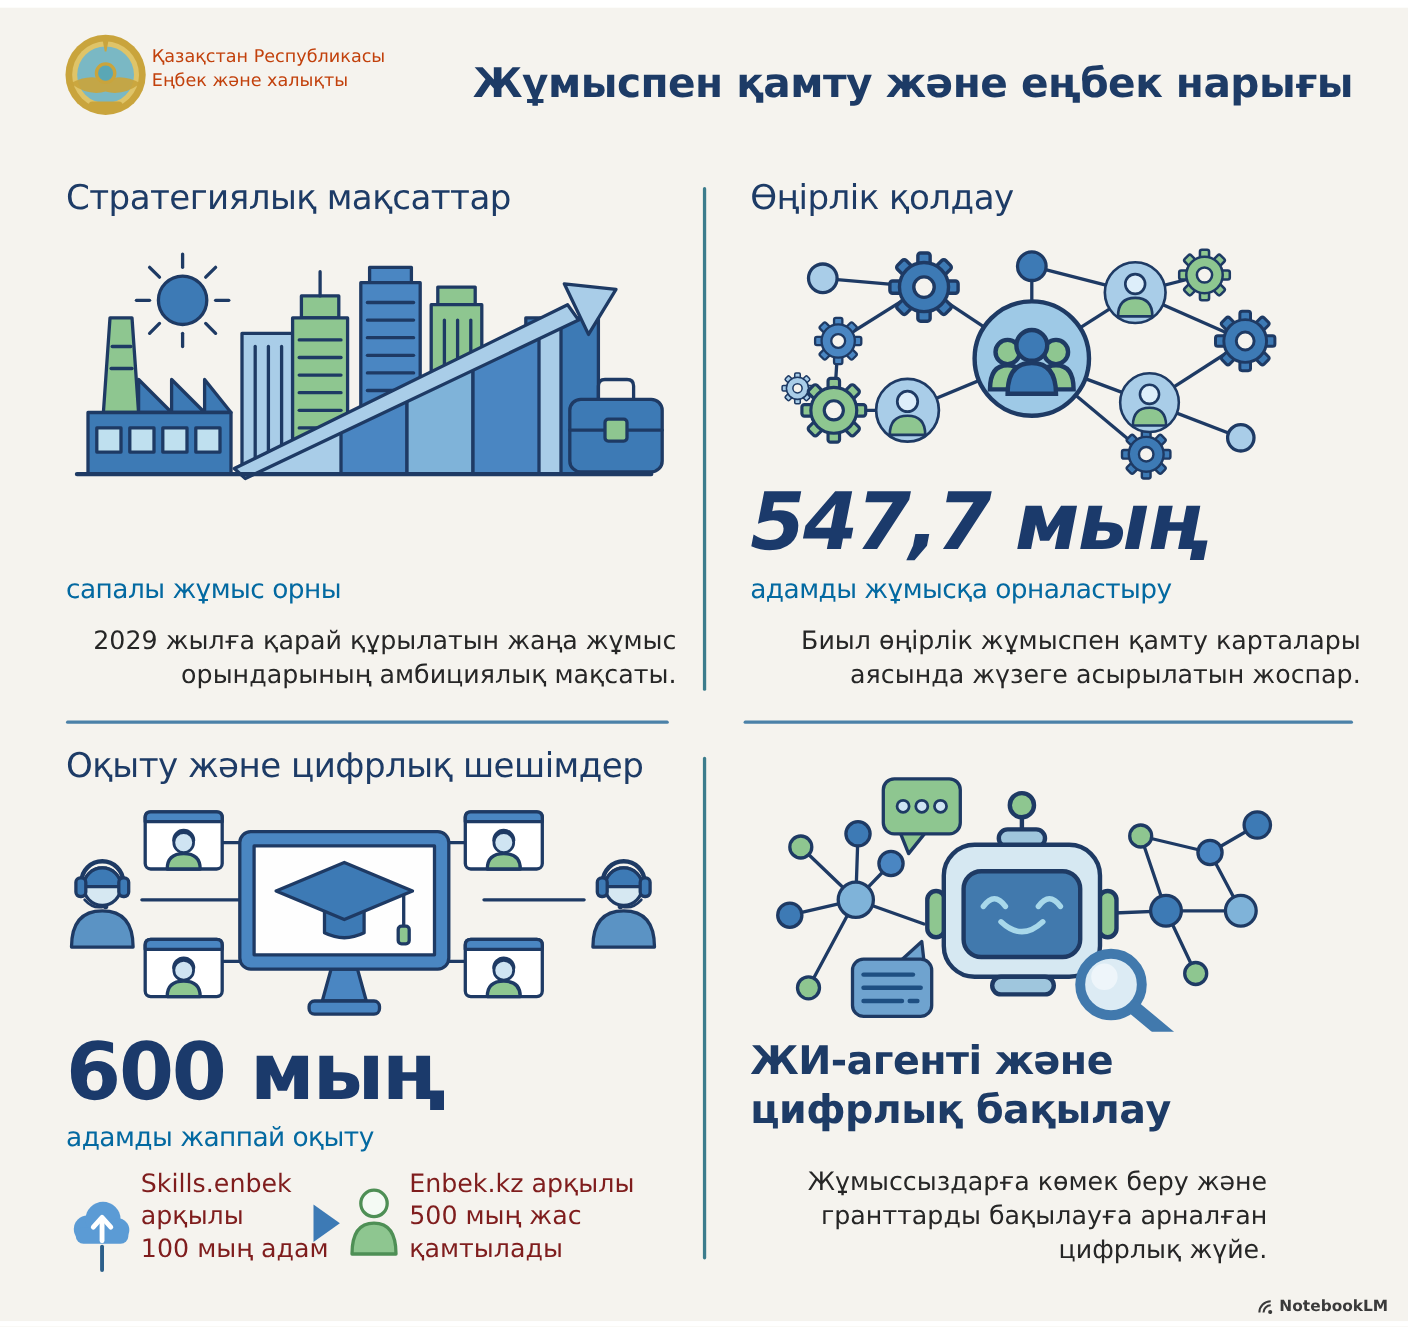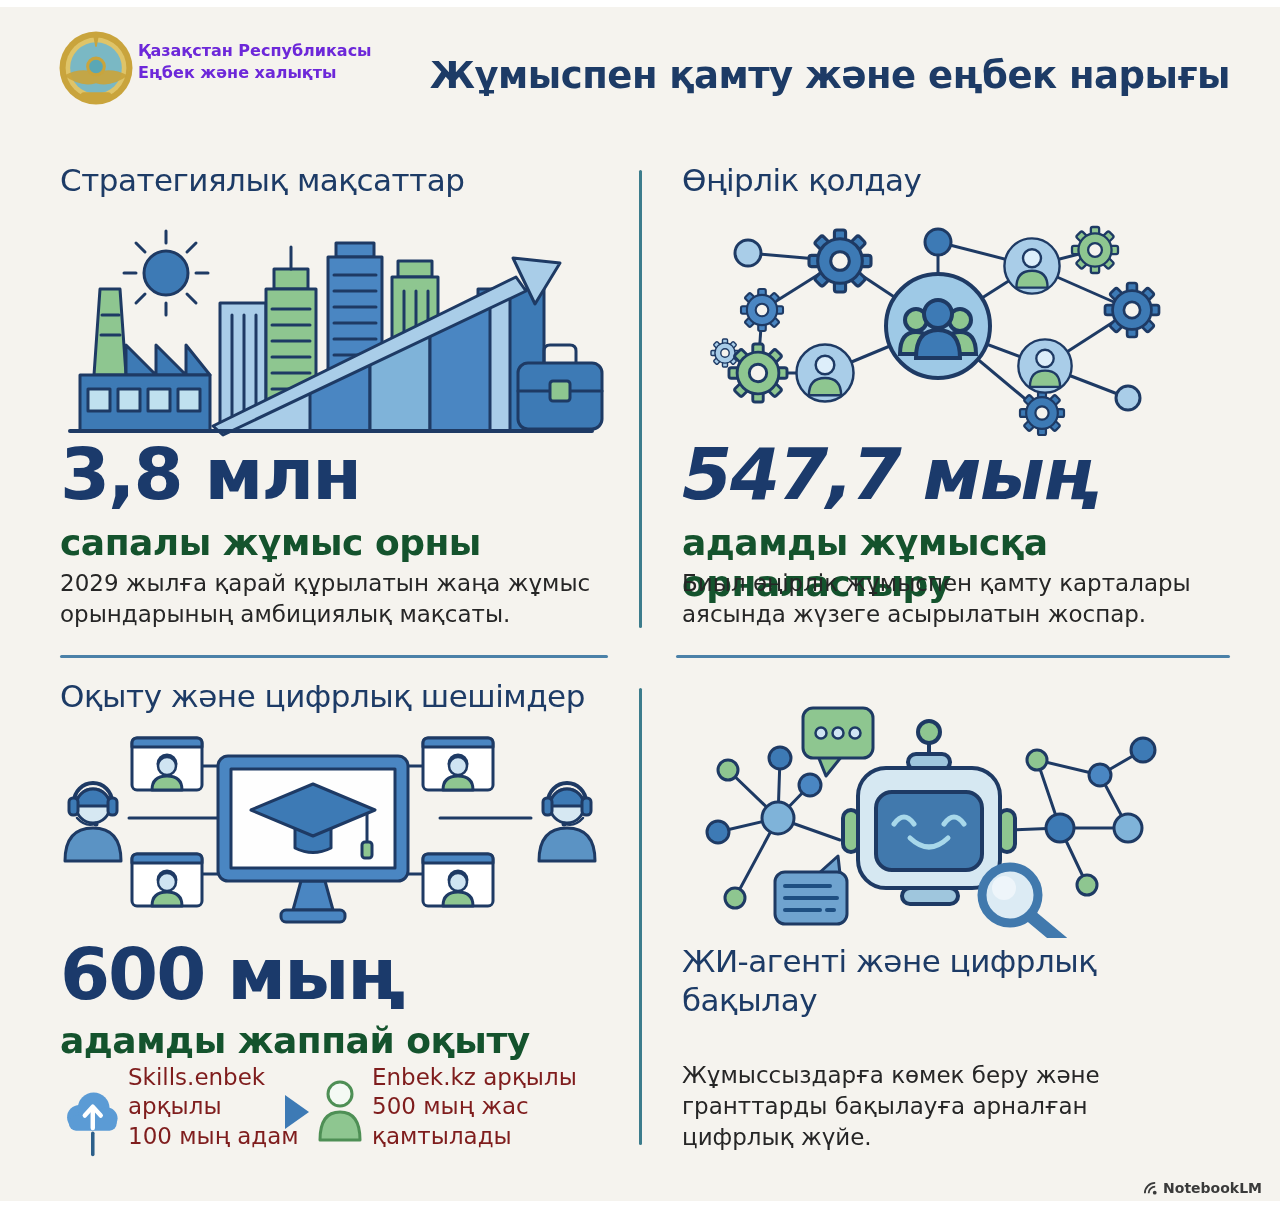--- a/index.html
+++ b/index.html
@@ -3,36 +3,36 @@
 <meta charset="utf-8">
 <style>
   * { margin:0; padding:0; box-sizing:border-box; }
   body { background:#ffffff; font-family:"DejaVu Sans","Liberation Sans",sans-serif; }
   #canvas {
     position:relative; width:1280px; height:1206px;
     background:#f5f3ee; overflow:hidden; margin:0 auto;
   }
   .abs { position:absolute; }
   
-  .ministry { left:138px; top:40px; width:300px; font-size:16px; font-weight:bold;
-    color:#6d28d9; line-height:1.38; }
+  .ministry { left:138px; top:40px; width:300px; font-size:16px; font-weight:normal;
+    color:#c2410c; line-height:1.38; }
   .title { left:400px; top:54px; width:830px; text-align:right;
     font-size:37px; font-weight:bold; color:#1d3b66; letter-spacing:-0.5px; }
   
   .q-heading { font-size:31px; font-weight:normal; color:#1d3b66; letter-spacing:-0.5px; }
   .stat-value { font-size:72px; font-weight:bold; color:#1b3a6b; letter-spacing:-2px; line-height:1; }
-  .stat-label { font-size:36px; font-weight:bold; color:#14532d; letter-spacing:-0.5px; }
-  .q-desc { font-size:23px; color:#262626; line-height:1.34; }
+  .stat-label { font-size:24px; font-weight:normal; color:#0369a1; letter-spacing:-0.5px; }
+  .q-desc { font-size:23px; color:#262626; line-height:1.34;text-align:right; }
   .mini-text { font-size:23px; color:#7f1d1d; line-height:1.28; }
   
   .vdiv { width:3px; background:#3c7c8c; border-radius:2px; }
   .hdiv { height:3px; background:#4b81a8; border-radius:2px; }
   .edge-strip { left:0; width:1280px; background:#ffffff; }
   
-  .ai-heading { font-size:31px; font-weight:normal; color:#1d3b66; line-height:1.25; letter-spacing:-0.5px; }
+  .ai-heading { font-size:36px; font-weight:bold; color:#1d3b66; line-height:1.25; letter-spacing:-0.5px; }
   
   .watermark { right:18px; top:1180px; display:flex; align-items:center; gap:5px;
     font-size:14px; font-weight:600; color:#3a3a3a;text-align:right; }
   svg { display:block; }
 </style>
 </head>
 <body>
 
 <div id="canvas">
 
@@ -126,21 +126,20 @@
         <path d="M484 150 L484 138 Q484 132 490 132 L510 132 Q516 132 516 138 L516 150" fill="none"></path>
         <rect x="458" y="150" width="84" height="66" rx="10" fill="#3d7ab5"></rect>
         <line x1="458" y1="178" x2="542" y2="178"></line>
         <rect x="490" y="168" width="20" height="20" rx="3" fill="#8ec690"></rect>
 
         <line x1="10" y1="218" x2="532" y2="218" stroke-width="4"></line>
       </g>
     </svg>
   </div>
 
-  <div class="abs stat-value" style="left:60px;top:438px;">3,8 млн</div>
   <div class="abs stat-label" style="left:60px;top:522px;">сапалы жұмыс орны</div>
   <div class="abs q-desc" style="left:60px;top:568px;width:555px;">2029 жылға қарай құрылатын жаңа жұмыс орындарының амбициялық мақсаты.</div>
 
   <div class="abs q-heading" style="left:682px;top:162px;">Өңірлік қолдау</div>
 
   <div class="abs" style="left:680px;top:198px;">
     <svg width="560" height="250" viewBox="0 0 560 250">
       <defs>
         <g id="gearShape" stroke="#1e3a64" stroke-width="5" stroke-linejoin="round">
           <rect x="-9" y="-50" width="18" height="22" rx="4"></rect>

